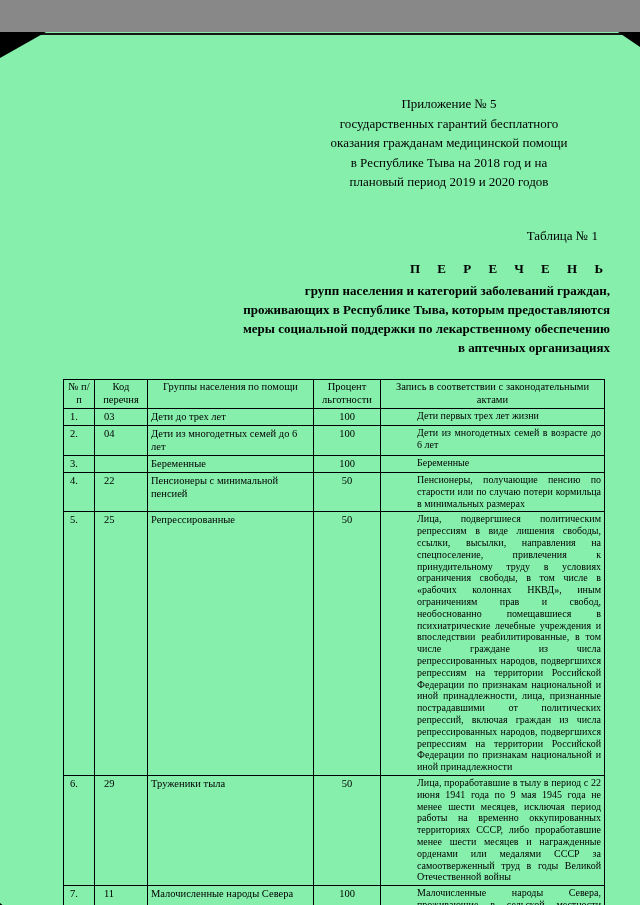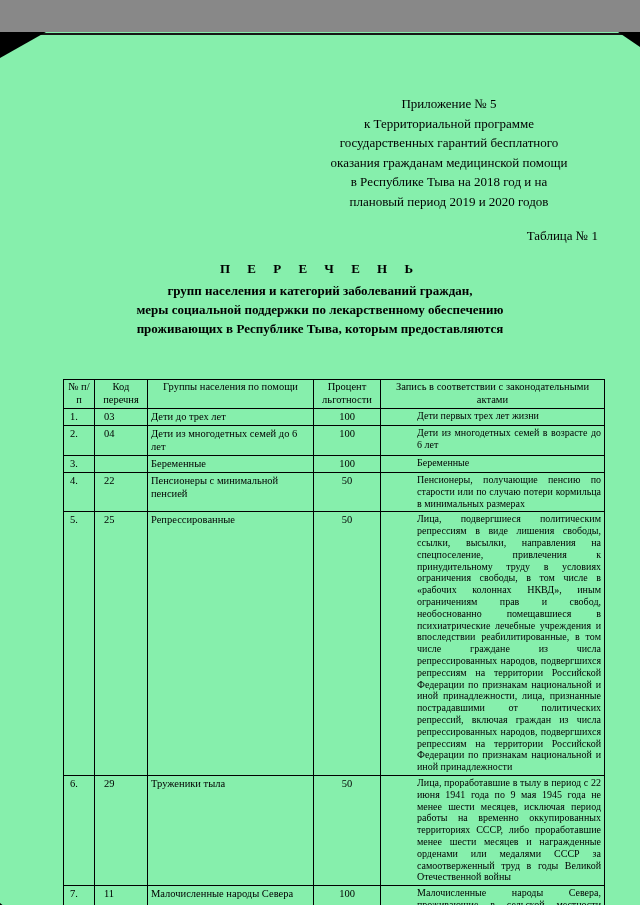--- a/index.html
+++ b/index.html
@@ -12,21 +12,21 @@
   .art-tl { top:0; left:0; width:46px; height:26px; clip-path:polygon(0 0,100% 0,0 100%); }
   .art-tr { top:0; right:0; width:22px; height:15px; clip-path:polygon(0 0,100% 0,100% 100%); }
   .art-bl { bottom:0; left:0; width:42px; height:34px; clip-path:polygon(0 0,100% 100%,0 100%); }
   .art-br { bottom:0; right:0; width:12px; height:11px; clip-path:polygon(100% 0,100% 100%,0 100%); }
   .top-edge { position:absolute; top:1px; left:34px; right:0; height:2px; background:#161616; }
 
   .appendix { position:absolute; top:62px; right:26px; width:330px; text-align:center;
               font-size:13px; line-height:19.5px; }
   .table-label { position:absolute; top:196px; right:42px; font-size:13px; }
 
-  .doc-title { position:absolute; top:227px; left:30px; right:30px; text-align:center;
+  .doc-title { position:absolute; top:227px; left:30px; right:30px; text-align:right;
                font-weight:bold; font-size:13px; line-height:19px; }
   .doc-title .heading { letter-spacing:7px; margin-bottom:3px; }
 
   table.tbl { position:absolute; top:347px; left:63px; width:541px;
               border-collapse:collapse; font-size:10.5px; table-layout:fixed; }
   .tbl th, .tbl td { border:1px solid #000; vertical-align:top; padding:1px 3px 2px 3px; }
   .tbl th { font-weight:normal; text-align:center; line-height:12.5px; font-size:10.5px; }
   .col-num { width:31px; }
   .col-code { width:53px; }
   .col-group { width:166px; }
@@ -44,34 +44,34 @@
 <div class="page">
 
   <div class="top-edge"></div>
   <div class="artifact art-tl"></div>
   <div class="artifact art-tr"></div>
   <div class="artifact art-bl"></div>
   <div class="artifact art-br"></div>
 
   <div class="appendix">
     <div>Приложение № 5</div>
-    <div>к Территориальной программе</div>
     <div>государственных гарантий бесплатного</div>
     <div>оказания гражданам медицинской помощи</div>
     <div>в Республике Тыва на 2018 год и на</div>
     <div>плановый период 2019 и 2020 годов</div>
   </div>
 
   <div class="table-label">Таблица № 1</div>
 
   <div class="doc-title">
     <div class="heading">П Е Р Е Ч Е Н Ь</div>
     <div>групп населения и категорий заболеваний граждан,</div>
+    <div>проживающих в Республике Тыва, которым предоставляются</div>
     <div>меры социальной поддержки по лекарственному обеспечению</div>
-    <div>проживающих в Республике Тыва, которым предоставляются</div>
+    <div>в аптечных организациях</div>
   </div>
 
   <table class="tbl">
     <colgroup>
       <col class="col-num">
         <col class="col-code">
         <col class="col-group">
         <col class="col-pct">
         <col class="col-rec">
     </colgroup>

